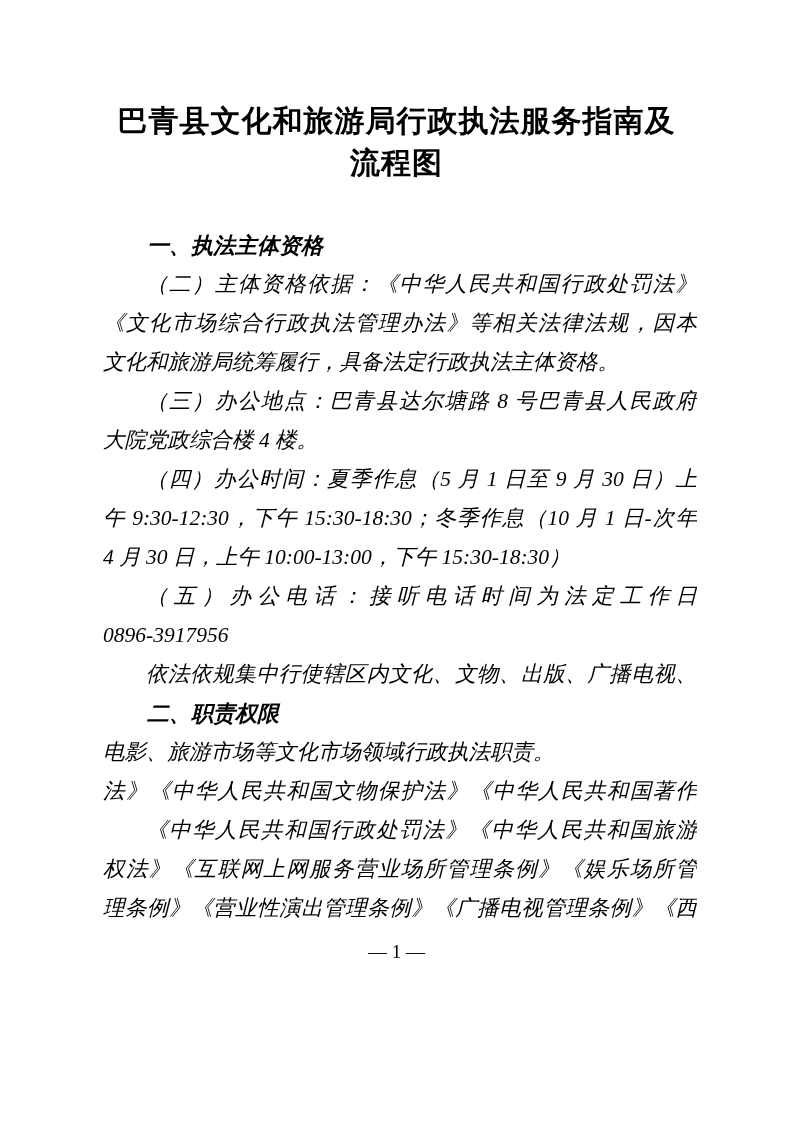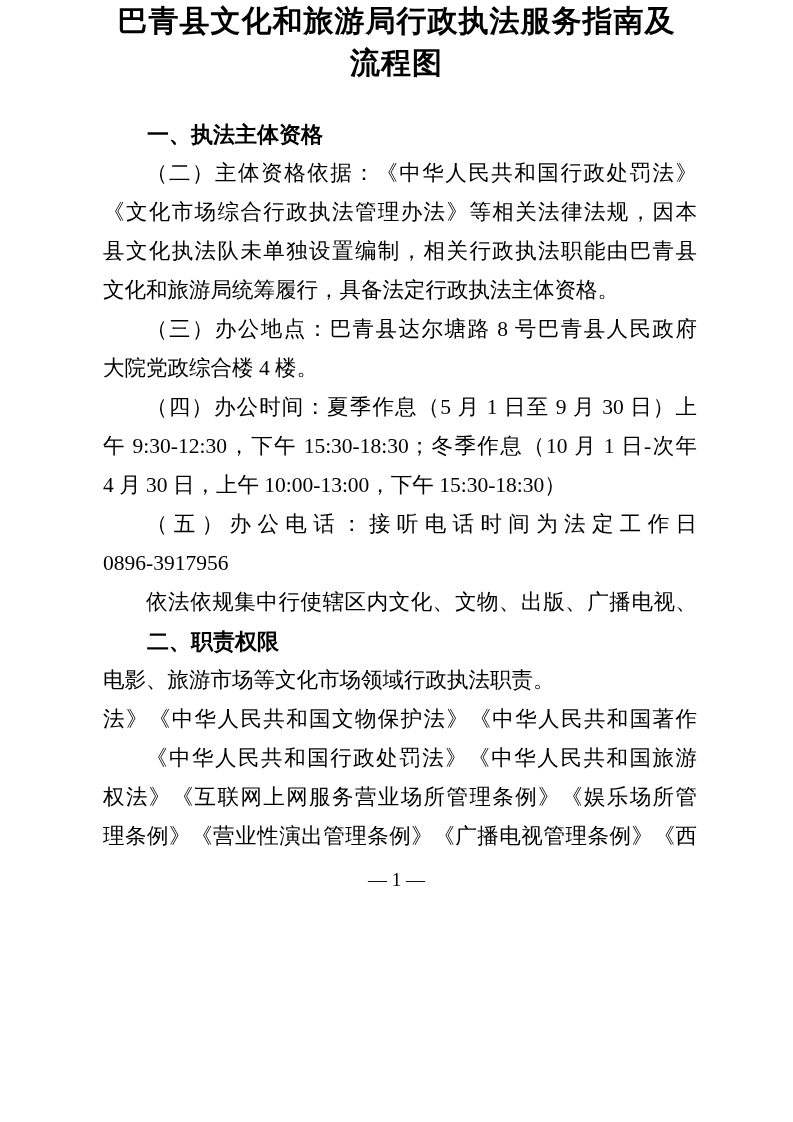--- a/index.html
+++ b/index.html
@@ -10,29 +10,31 @@
   .page {
     position: relative;
     width: 793px;
     height: 1122px;
     background: #ffffff;
     color: #000000;
     font-family: "Liberation Serif", serif;
     overflow: hidden;
   }
   .doc-title {
+    padding-top: 100px;
     text-align: center;
     font-weight: bold;
     font-size: 30px;
     line-height: 42px;
     letter-spacing: 1px;
     font-family: "Liberation Serif", serif;
   }
   .content {
-    margin: 31px 96px 0 103px; 
+    margin: 42px 96px 0 103px; 
+    font-style: italic;
   }
   .line {
     font-size: 21.5px;
     line-height: 39px;
     height: 39px;
     overflow: hidden;
     font-family: "Liberation Serif", serif;
   }
   .line.heading {
     font-family: "Liberation Sans", sans-serif;
@@ -61,21 +63,20 @@
 <div class="page">
   <div class="doc-title">
     <div>巴青县文化和旅游局行政执法服务指南及</div>
     <div>流程图</div>
   </div>
 
   <div class="content">
       <div class="line heading">一、执法主体资格</div>
       <div class="line indent fill">（二）主体资格依据：《中华人民共和国行政处罚法》</div>
       <div class="line flush fill">《文化市场综合行政执法管理办法》等相关法律法规，因本</div>
-      <div class="line flush fill">县文化执法队未单独设置编制，相关行政执法职能由巴青县</div>
       <div class="line flush">文化和旅游局统筹履行，具备法定行政执法主体资格。</div>
       <div class="line indent fill">（三）办公地点：巴青县达尔塘路 8 号巴青县人民政府</div>
       <div class="line flush">大院党政综合楼 4 楼。</div>
       <div class="line indent fill">（四）办公时间：夏季作息（5 月 1 日至 9 月 30 日）上</div>
       <div class="line flush fill">午 9:30-12:30，下午 15:30-18:30；冬季作息（10 月 1 日-次年</div>
       <div class="line flush">4 月 30 日，上午 10:00-13:00，下午 15:30-18:30）</div>
       <div class="line indent fill">（五）办公电话：接听电话时间为法定工作日</div>
       <div class="line flush">0896-3917956</div>
       <div class="line indent fill">依法依规集中行使辖区内文化、文物、出版、广播电视、</div>
       <div class="line heading">二、职责权限</div>

